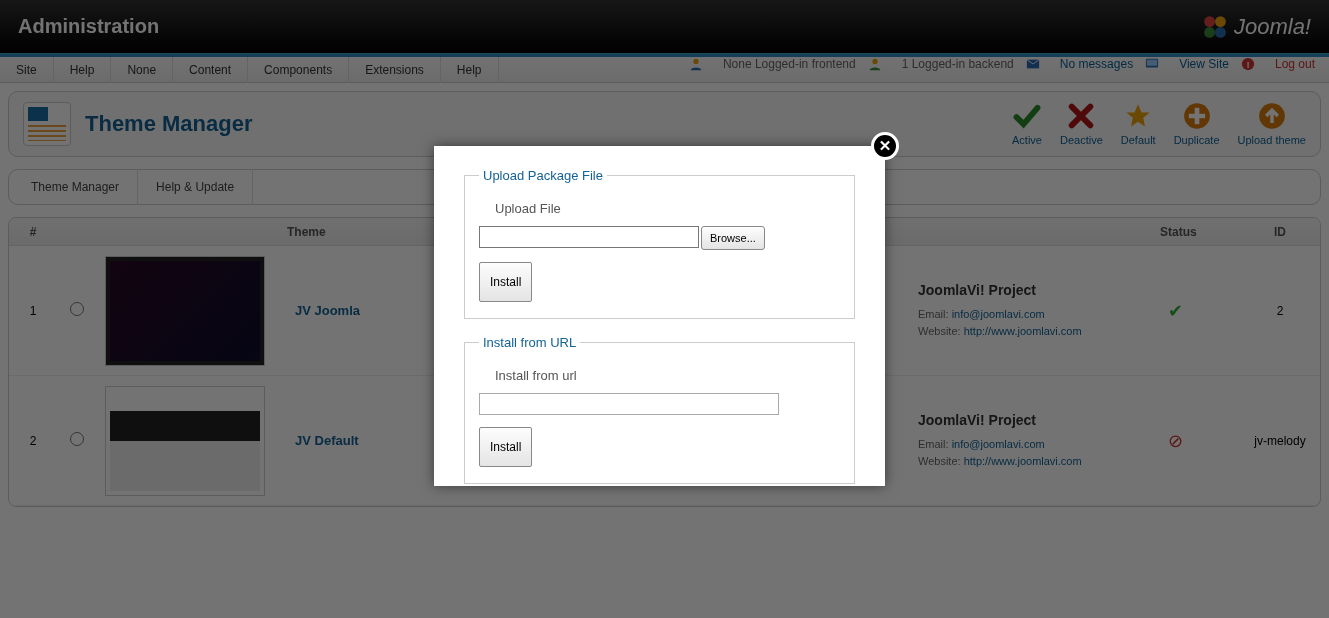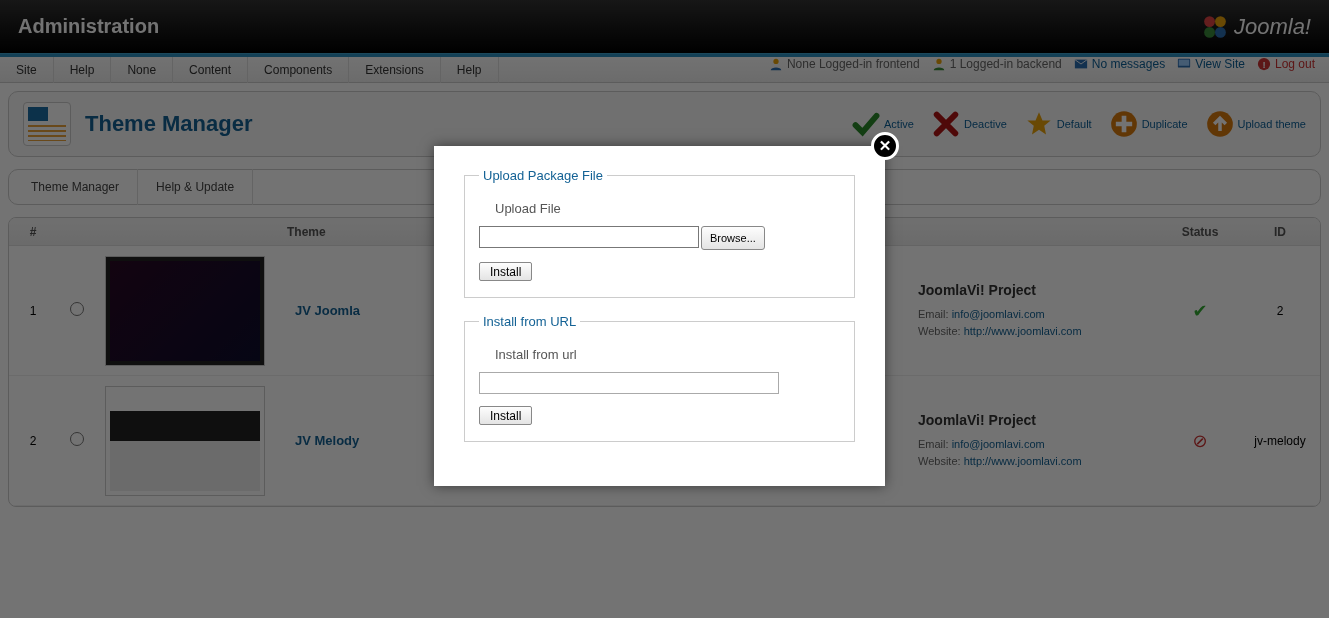--- a/index.html
+++ b/index.html
@@ -13,53 +13,53 @@
 .joomla-mark { width: 26px; height: 26px; }
 
 
 .blue-stripe { height: 3px; background: #2c8fbf; }
 
 
 .menubar { background: linear-gradient(#fdfdfd, #eee); height: 26px; display: flex; align-items: flex-start; border-bottom: 1px solid #ccc; font-size: 12px; }
 .menubar .menu-left { display: flex; }
 .menubar .menu-left div { padding: 0 16px; height: 26px; line-height: 26px; border-right: 1px solid #ddd; color: #333; cursor: pointer; }
 .menubar .menu-right { margin-left: auto; display: flex; align-items: center; gap: 12px; padding-right: 14px; }
-.menubar .menu-right .status-item { display: flex; align-items: center; gap: 4px; color: #666; }
+.menubar .menu-right .status-item { display: flex; align-items: center; gap: 20px; color: #666; }
 .menubar .menu-right .status-item.link { color: #0b5e96; }
 .menubar .menu-right .status-item.logout { color: #c33; }
 .status-icon { width: 14px; height: 14px; display: inline-block; }
 
 
 .page-wrap { padding: 8px; }
 .toolbar-box { border: 1px solid #ccc; border-radius: 10px; padding: 10px 14px; background: #f9f9f9; display: flex; align-items: center; }
 .page-title { display: flex; align-items: center; gap: 14px; }
 .page-icon { width: 48px; height: 44px; background: #fff; border: 1px solid #ccc; border-radius: 4px; position: relative; overflow: hidden; }
 .page-icon::before { content: ""; position: absolute; top: 4px; left: 4px; right: 22px; height: 14px; background: #1c6ea4; }
 .page-icon::after { content: ""; position: absolute; top: 22px; left: 4px; right: 4px; bottom: 4px; background: repeating-linear-gradient(#e8a33d, #e8a33d 2px, transparent 2px, transparent 5px); }
 .page-title h2 { color: #146295; font-size: 22px; font-weight: bold; }
 .toolbar-actions { margin-left: auto; display: flex; gap: 18px; }
-.tool-btn { display: flex; flex-direction: row; align-items: center; gap: 4px; cursor: pointer; }
+.tool-btn { display: flex; flex-direction: column; align-items: center; gap: 4px; cursor: pointer; }
 .tool-btn .ticon { width: 28px; height: 28px; }
 .tool-btn .tlabel { color: #0b5e96; font-size: 11px; }
 
 
 .subtabs { margin-top: 12px; border: 1px solid #ccc; border-radius: 10px; height: 36px; display: flex; align-items: center; padding: 0 4px; }
 .subtabs .tab { padding: 0 18px; height: 36px; line-height: 36px; color: #444; border-right: 1px solid #ddd; cursor: pointer; }
 
 
 .data-table-wrap { margin-top: 12px; border: 1px solid #ccc; border-radius: 8px; overflow: hidden; }
 .thead-row { display: flex; background: linear-gradient(#f7f7f7,#ededed); border-bottom: 1px solid #ddd; height: 28px; align-items: center; font-weight: bold; color: #555; font-size: 12px; }
 .col-num { width: 48px; text-align: center; }
 .col-radio { width: 40px; text-align: center; }
 .col-thumb { width: 190px; }
 .col-theme { flex: 1; }
 .col-empty1 { width: 60px; }
 .col-empty2 { width: 60px; }
 .col-author { width: 250px; }
-.col-status { width: 80px; text-align: center; }
+.col-status { width: 80px; text-align: left; }
 .col-id { width: 80px; text-align: center; }
 
 .trow { display: flex; border-bottom: 1px solid #eee; align-items: center; min-height: 130px; }
 .trow .cell { padding: 8px; }
 .thumb-box { width: 160px; height: 110px; border: 1px solid #ccc; background: #222; padding: 4px; }
 .thumb-box.light { background: #fff; }
 .thumb-inner { width: 100%; height: 100%; background: linear-gradient(135deg,#2a0a25,#0e0e2e); }
 .thumb-inner.light { background: linear-gradient(#fff 20%, #222 20%, #222 50%, #eee 50%); }
 .theme-link { color: #146295; font-weight: bold; font-size: 13px; }
 .author-block h4 { font-size: 14px; color: #333; margin-bottom: 8px; }
@@ -82,21 +82,21 @@
 .modal-body { padding: 22px 30px; height: 100%; overflow-y: auto; }
 .modal-body::-webkit-scrollbar { width: 14px; }
 .modal-body::-webkit-scrollbar-track { background: #f0f0f0; }
 .modal-body::-webkit-scrollbar-thumb { background: #c8c8c8; }
 fieldset.panel { border: 1px solid #ccc; padding: 12px 14px 16px 14px; margin-bottom: 16px; }
 fieldset.panel legend { color: #146295; font-weight: normal; font-size: 13px; padding: 0 4px; }
 fieldset.panel .field-label { color: #555; font-size: 13px; margin: 6px 0 10px 16px; display: block; }
 .file-row { display: flex; gap: 2px; margin-bottom: 12px; }
 .file-input-display { flex: 1; height: 22px; border: 1px solid #777; background: #fff; max-width: 220px; }
 .browse-btn { height: 24px; padding: 0 8px; border: 1px solid #888; background: linear-gradient(#fdfdfd,#e4e4e4); border-radius: 3px; font-size: 11px; cursor: pointer; }
-.install-btn { height: 19px; padding: 0 10px; border: 1px solid #888; background: linear-gradient(#fdfdfd,#e4e4e4); border-radius: 2px; font-size: 12px; cursor: pointer; }
+.install-btn { height: 40px; padding: 0 10px; border: 1px solid #888; background: linear-gradient(#fdfdfd,#e4e4e4); border-radius: 2px; font-size: 12px; cursor: pointer; }
 .url-input { width: 300px; height: 22px; border: 1px solid #aaa; margin-bottom: 12px; padding: 0 4px; }
 
 
 input[type=radio] { width: 14px; height: 14px; }
 </style>
 </head>
 <body>
 
 <div class="top-header">
   <h1>Administration</h1>
@@ -245,21 +245,21 @@
     </div>
 
     <div class="trow">
       <div class="cell col-num">2</div>
       <div class="cell col-radio"><input type="radio" style=""></div>
       <div class="cell col-thumb">
           <div class="thumb-box light">
             <div class="thumb-inner light"></div>
           </div>
         </div>
-      <div class="cell col-theme"><a class="theme-link">JV Melody</a></div>
+      <div class="cell col-theme"><a class="theme-link">JV Default</a></div>
       <div class="cell col-empty1"></div>
       <div class="cell col-empty2"></div>
       <div class="cell col-author author-block">
         <h4>JoomlaVi! Project</h4>
         <div class="meta">
           <span>Email:</span>
           <a>info@joomlavi.com</a><br>
           <span>Website:</span>
           <a>http://www.joomlavi.com</a>
         </div>

